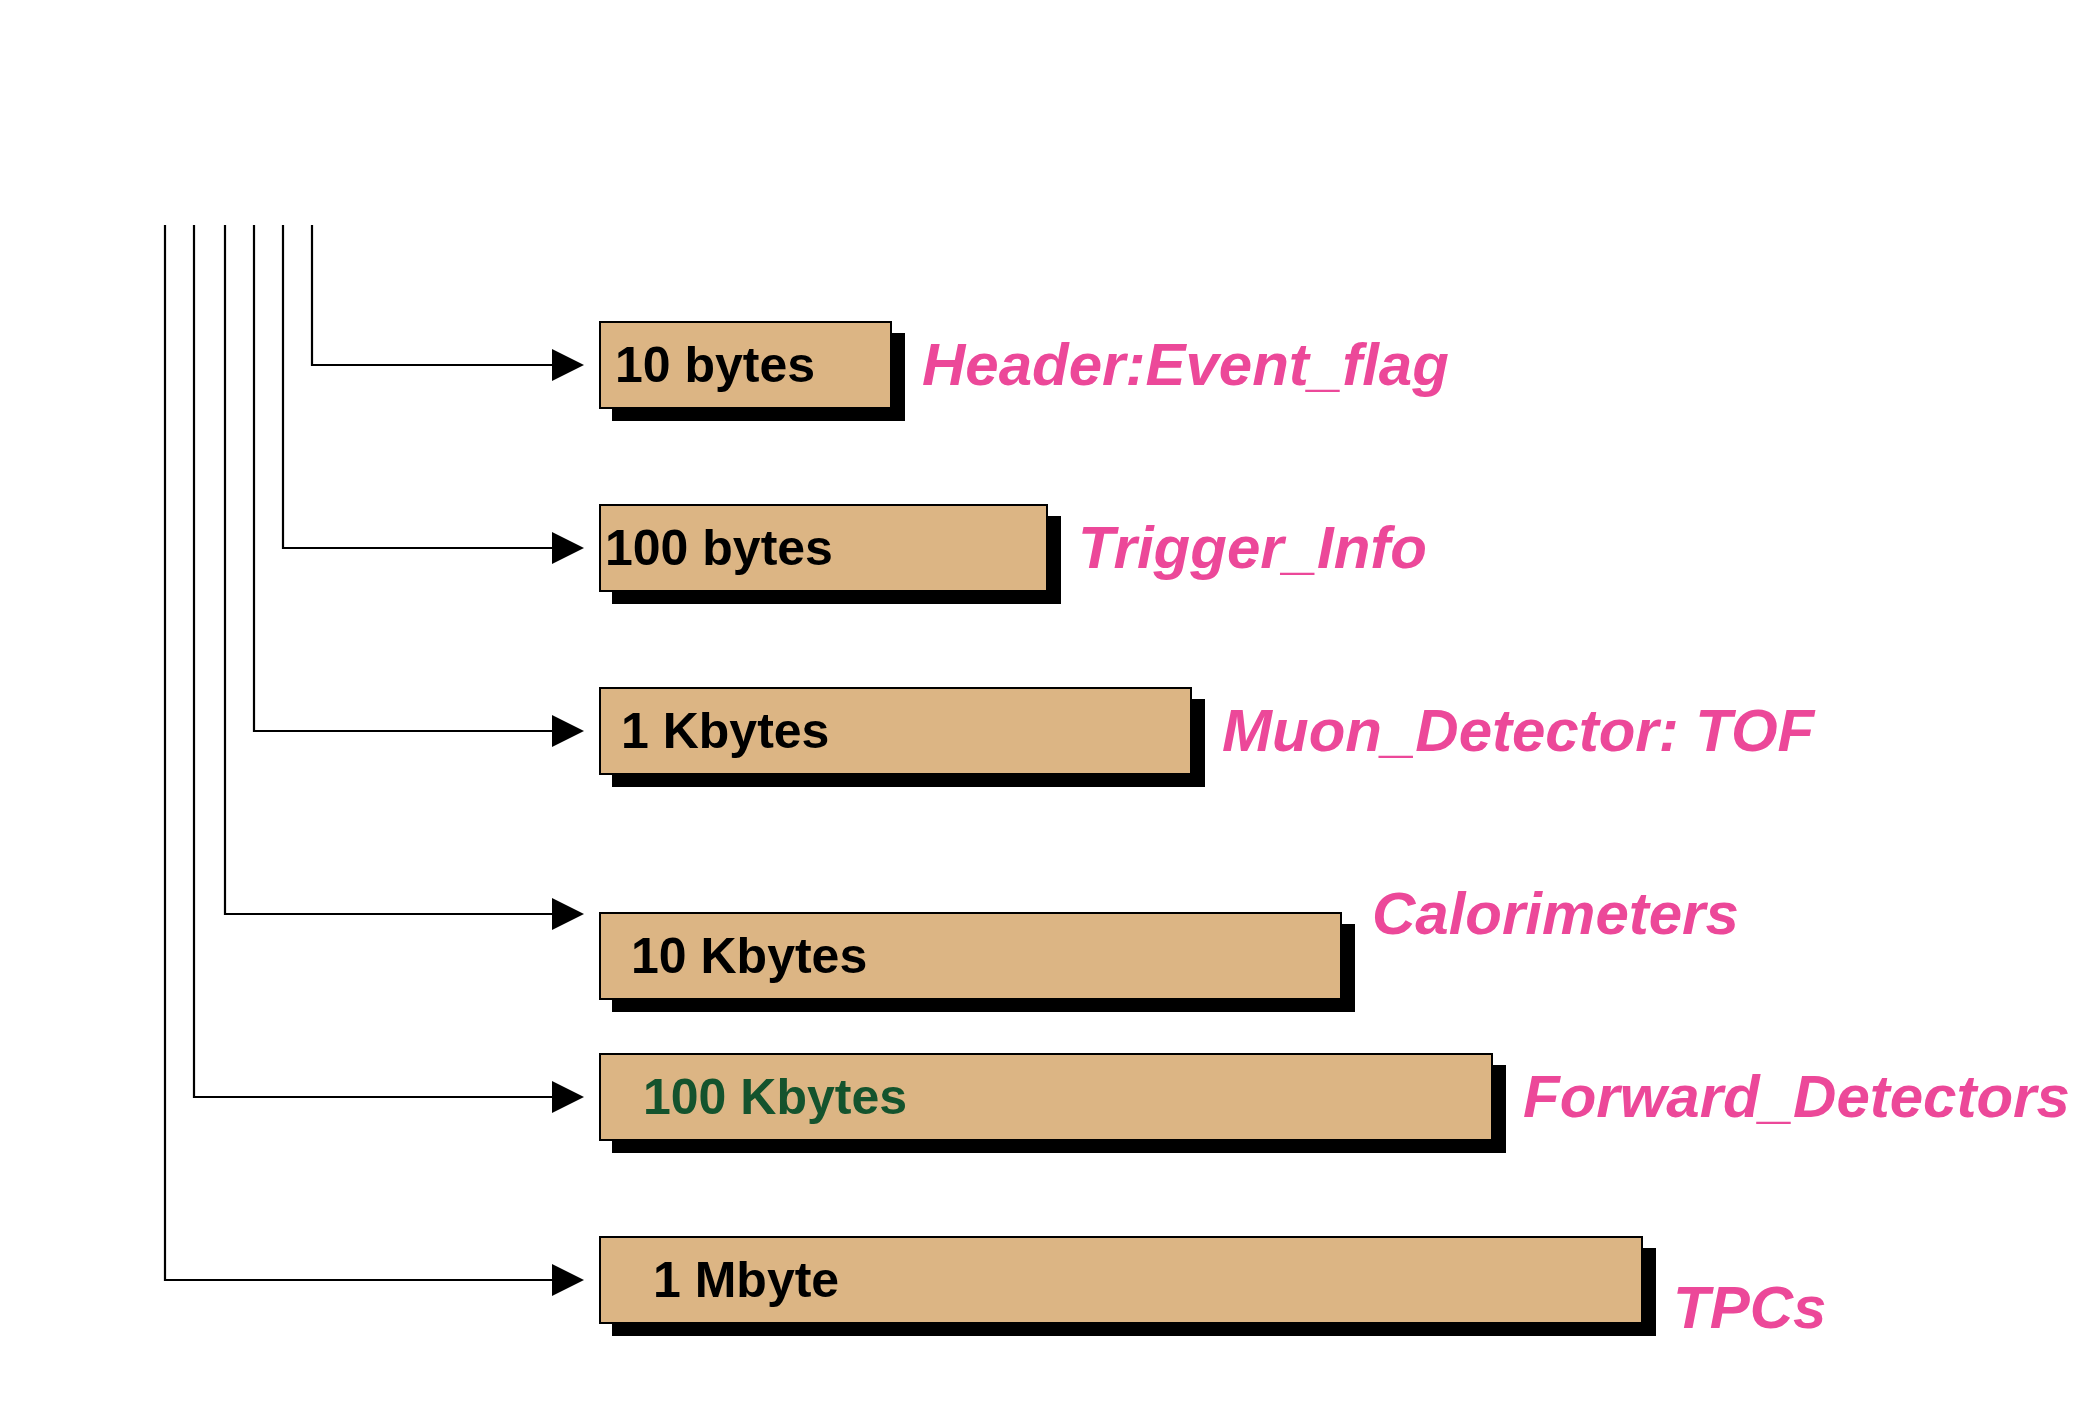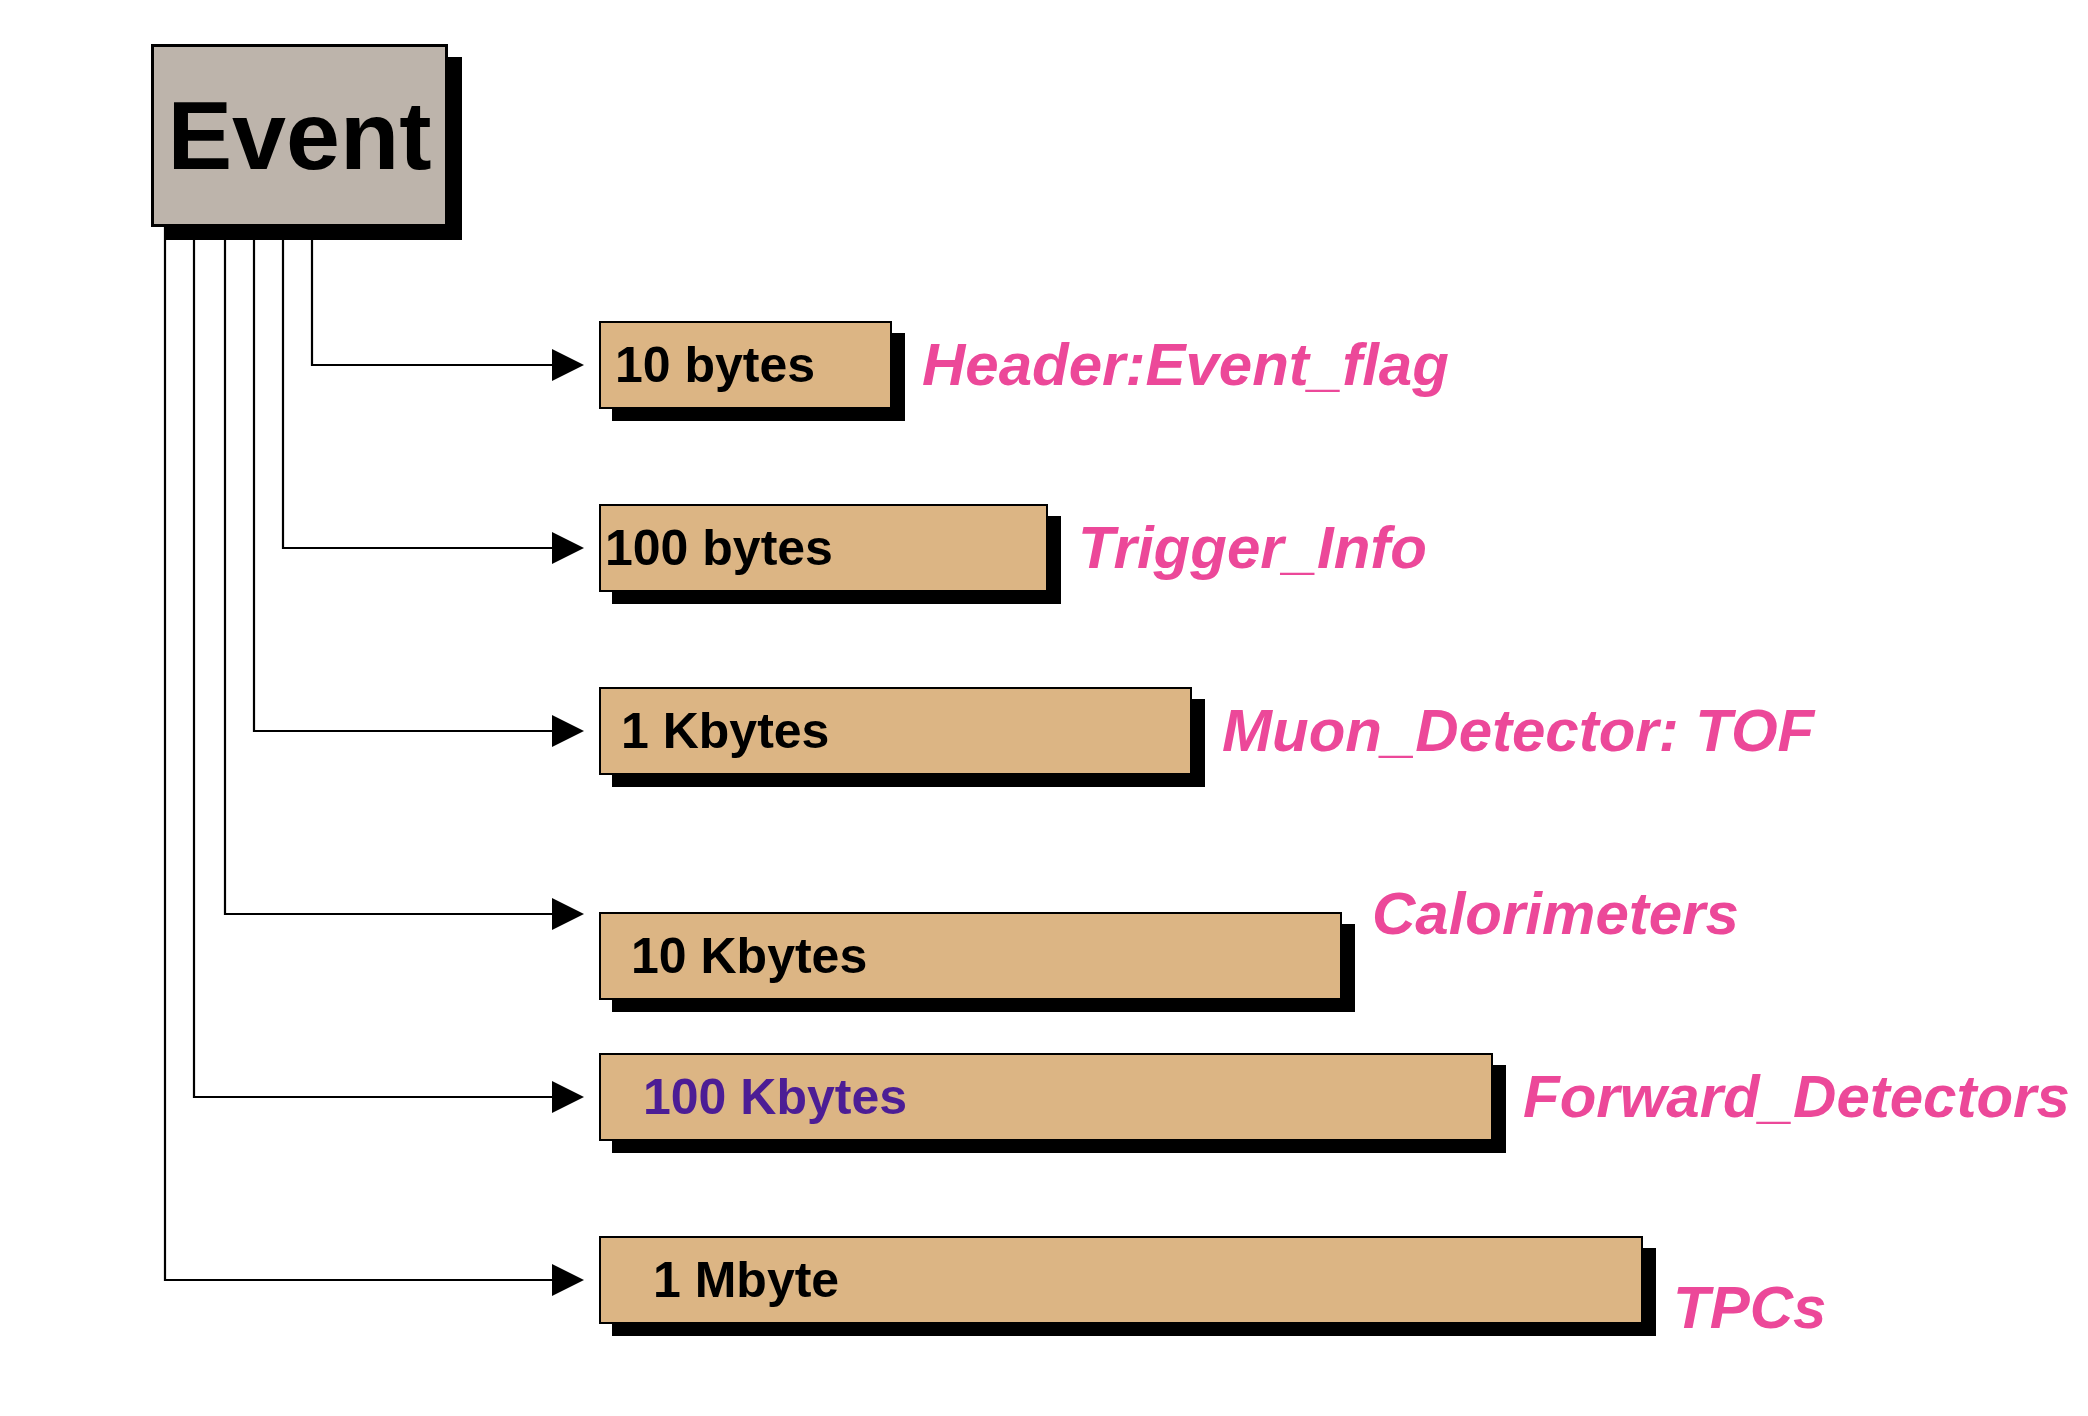--- a/index.html
+++ b/index.html
@@ -68,42 +68,39 @@
       <polygon points="552,532 552,564 584,548" fill="#000000"></polygon>
       <path d="M 254 225 L 254 731 L 554 731" fill="none" stroke="#000000" stroke-width="2.2"></path>
       <polygon points="552,715 552,747 584,731" fill="#000000"></polygon>
       <path d="M 225 225 L 225 914 L 554 914" fill="none" stroke="#000000" stroke-width="2.2"></path>
       <polygon points="552,898 552,930 584,914" fill="#000000"></polygon>
       <path d="M 194 225 L 194 1097 L 554 1097" fill="none" stroke="#000000" stroke-width="2.2"></path>
       <polygon points="552,1081 552,1113 584,1097" fill="#000000"></polygon>
       <path d="M 165 225 L 165 1280 L 554 1280" fill="none" stroke="#000000" stroke-width="2.2"></path>
       <polygon points="552,1264 552,1296 584,1280" fill="#000000"></polygon>
     </svg>
-  <div class="event-box" style="background: rgb(189, 180, 171); border-color: rgb(0, 0, 0);">
-    <span class="event-label">Event</span>
-  </div>
   <div>
       <div class="bar" style="top: 321px; width: 293px; background: rgb(220, 181, 132); border-color: rgb(0, 0, 0);">
         <span class="bar-text" style="color: rgb(0, 0, 0); padding-left: 14px;">10 bytes</span>
       </div>
       <div class="row-label" style="left: 922px; top: 365px;">Header:Event_flag</div>
       <div class="bar" style="top: 504px; width: 449px; background: rgb(220, 181, 132); border-color: rgb(0, 0, 0);">
         <span class="bar-text" style="color: rgb(0, 0, 0); padding-left: 4px;">100 bytes</span>
       </div>
       <div class="row-label" style="left: 1078px; top: 548px;">Trigger_Info</div>
       <div class="bar" style="top: 687px; width: 593px; background: rgb(220, 181, 132); border-color: rgb(0, 0, 0);">
         <span class="bar-text" style="color: rgb(0, 0, 0); padding-left: 20px;">1 Kbytes</span>
       </div>
       <div class="row-label" style="left: 1222px; top: 731px;">Muon_Detector: TOF</div>
       <div class="bar" style="top: 912px; width: 743px; background: rgb(220, 181, 132); border-color: rgb(0, 0, 0);">
         <span class="bar-text" style="color: rgb(0, 0, 0); padding-left: 30px;">10 Kbytes</span>
       </div>
       <div class="row-label" style="left: 1372px; top: 914px;">Calorimeters</div>
       <div class="bar" style="top: 1053px; width: 894px; background: rgb(220, 181, 132); border-color: rgb(0, 0, 0);">
-        <span class="bar-text" style="color: #4c1d95; padding-left: 42px;">100 Kbytes</span>
+        <span class="bar-text" style="color: #14532d; padding-left: 42px;">100 Kbytes</span>
       </div>
       <div class="row-label" style="left: 1523px; top: 1097px;">Forward_Detectors</div>
       <div class="bar" style="top: 1236px; width: 1044px; background: rgb(220, 181, 132); border-color: rgb(0, 0, 0);">
         <span class="bar-text" style="color: rgb(0, 0, 0); padding-left: 52px;">1 Mbyte</span>
       </div>
       <div class="row-label" style="left: 1673px; top: 1308px;">TPCs</div>
     </div>
 </div>
 
 </body></html>

